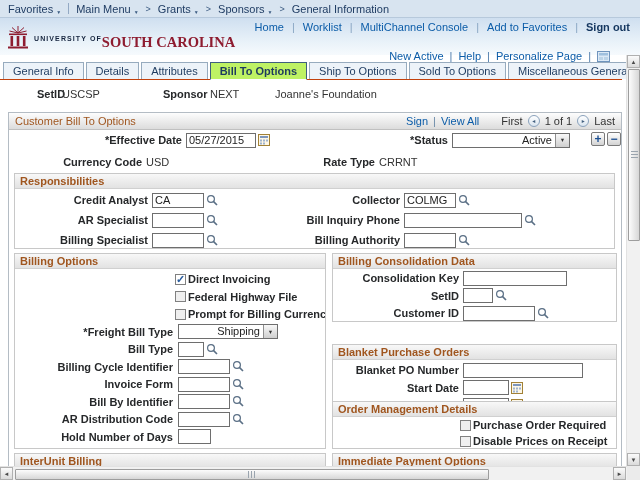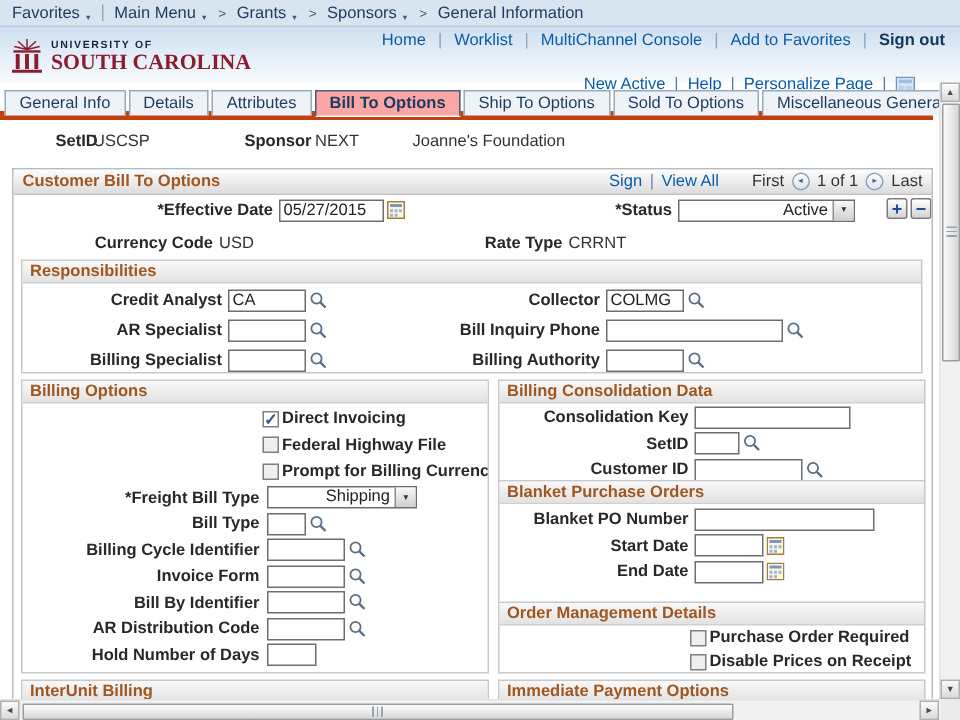--- a/index.html
+++ b/index.html
@@ -16,47 +16,47 @@
   .vdiv { width:0; height:11px; border-left:1px solid #93a9c4; }
   .csep { font-size:9px; color:#3a5a80; }
 
   
   .band { position:absolute; top:18px; left:0; width:640px; height:37px;
           background:linear-gradient(180deg,#cfdff0,#e9f2f9 65%,#f6fafd); }
   .toplinks { position:absolute; top:3px; right:10px; display:flex; gap:8px; align-items:center; }
   .tsep { color:#88a5c2; }
   .signout { color:#14365f; font-weight:bold; text-decoration:none; cursor:pointer; }
   .logo { position:absolute; top:6px; left:6px; display:flex; align-items:flex-end; gap:4px; }
-  .logo-text { display:flex; flex-direction:column; line-height:1; }
+  .logo-text { display:flex; flex-direction:row; line-height:1; }
   .logo-l1 { font-size:7px; font-weight:bold; letter-spacing:1.1px; color:#16253f; margin-bottom:1px; }
   .logo-l2 { font-family:"Liberation Serif",serif; font-size:14.5px; font-weight:bold; color:#8e1c30; }
 
   
   .utilrow { position:absolute; top:50px; right:30px; display:flex; gap:6px; align-items:center; }
   .usep { color:#4d7bab; }
 
   
-  .tabs { position:absolute; top:62px; left:0; width:622px; height:18px; border-bottom:6px solid #c2410c;
-          display:flex; align-items:center; padding-left:3px; gap:2px; }
+  .tabs { position:absolute; top:62px; left:0; width:622px; height:18px; border-bottom:1px solid #c2410c;
+          display:flex; align-items:flex-start; padding-left:3px; gap:2px; }
   .tab { height:17px; padding:0 9px; background:#edf3f9; border:1px solid #97abbe; border-bottom:none;
          display:flex; align-items:center; color:#1d3a5f; cursor:pointer; white-space:nowrap; }
-  .tab.active { background:#fca5a5; font-weight:bold; border:1px solid #3f5f7d; border-bottom:1px solid #fff;
+  .tab.active { background:#bef264; font-weight:bold; border:1px solid #3f5f7d; border-bottom:1px solid #fff;
                 height:18px; margin-bottom:-1px; z-index:2; }
 
   
   .keyrow { position:absolute; top:88px; left:0; width:622px; height:16px; }
   .keyrow span { position:absolute; top:0; white-space:nowrap; }
   .blbl { font-weight:bold; color:#26282a; }
 
   
   .gbox { position:absolute; left:8px; top:112px; width:614px; height:354px; border:1px solid #b4bcc4;
           border-bottom:none; overflow:hidden; background:#fff; }
   .gbox-h { position:relative; height:17px; background:linear-gradient(#fdfdfd,#dcdcdc);
             border-bottom:1px solid #c0c0c0; display:flex; align-items:center; padding:0 6px; }
-  .gbox-t { color:#a0561f; font-weight:bold; }
+  .gbox-t { color:#a0561f; font-weight:normal; }
   .gbox-nav { margin-left:auto; display:flex; align-items:center; gap:5px; color:#333; }
   .navtxt { color:#333; white-space:nowrap; }
   .nsep { color:#6a89a8; }
   .circ { width:12px; height:12px; border:1px solid #8aa2bc; border-radius:50%;
           background:linear-gradient(#ffffff,#d9e4ef); display:inline-flex; align-items:center;
           justify-content:center; cursor:pointer; }
   .circ .ar { font-size:5px; color:#446180; line-height:1; }
 
   .lbl { position:absolute; text-align:right; font-weight:bold; color:#26282a; height:16px; line-height:16px; white-space:nowrap; }
   .val { position:absolute; height:16px; line-height:16px; color:#333; white-space:nowrap; }
@@ -430,21 +430,21 @@
         <input class="ti" style="width: 72px;" value="">
         <span class="mag">
             <svg class="magsvg" viewBox="0 0 13 13">
               <circle cx="5" cy="5" r="3.4"></circle>
               <path d="M7.6 7.6 L11 11"></path>
             </svg>
           </span>
       </span>
     </div>
 
-    <div class="sec" style="left:323px;top:207px;width:285px;height:84px">
+    <div class="sec" style="left:323px;top:231px;width:285px;height:84px">
       <div class="sec-h">
           <span class="sec-t">Blanket Purchase Orders</span>
         </div>
       <span class="lbl" style="left:0;top:17px;width:126px">Blanket PO Number</span>
       <span class="fld" style="left:130px;top:17px">
         <input class="ti" style="width: 120px;" value="">
       </span>
       <span class="lbl" style="left:0;top:34.5px;width:126px">Start Date</span>
       <span class="fld" style="left:130px;top:34.5px">
         <input class="ti" style="width: 46px;" value="">

